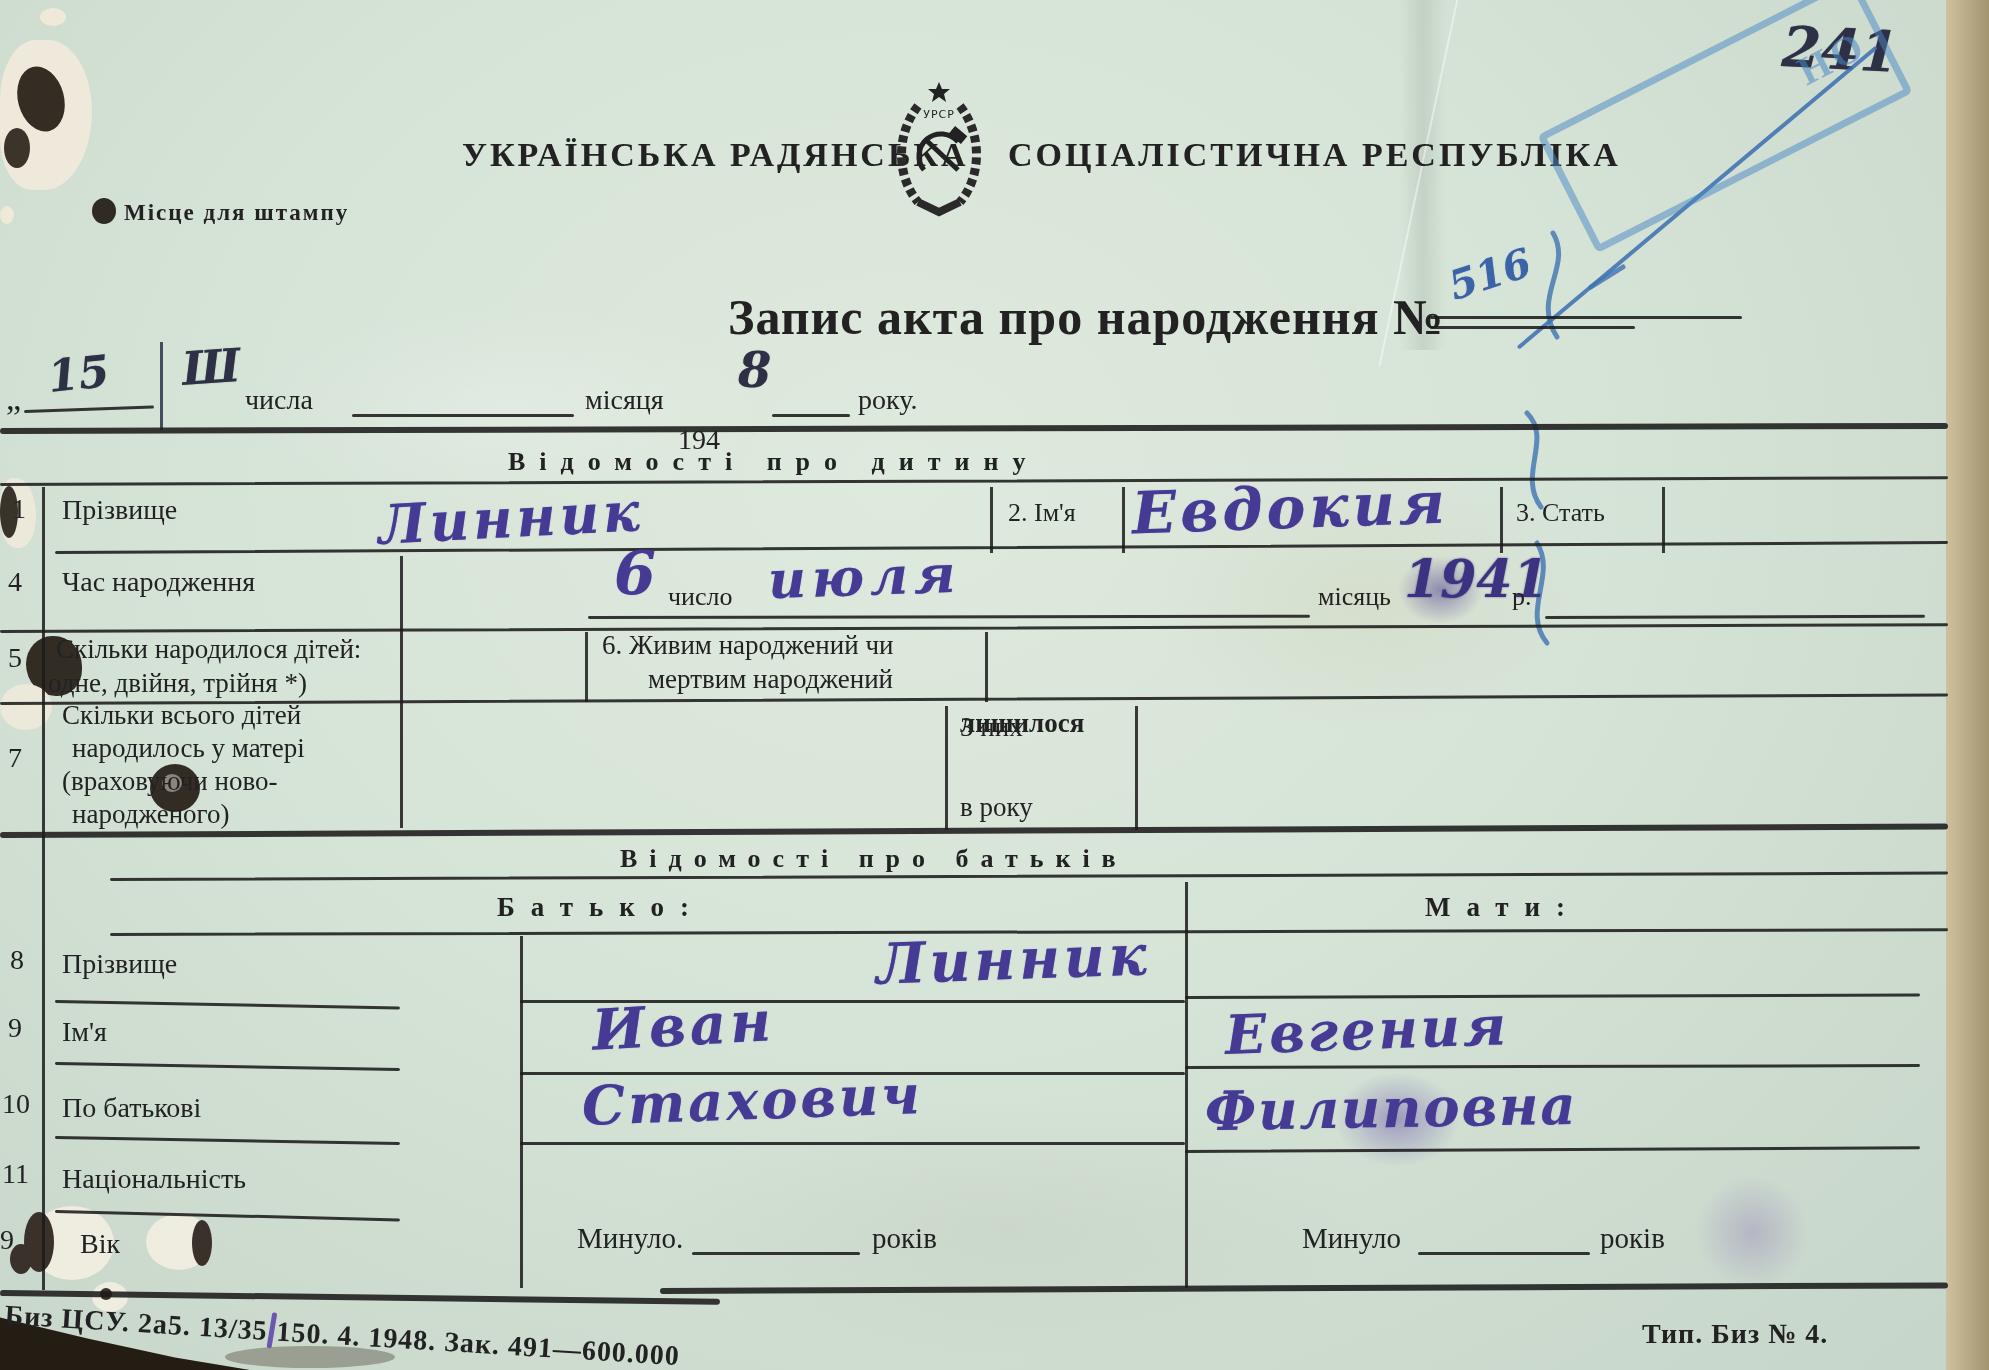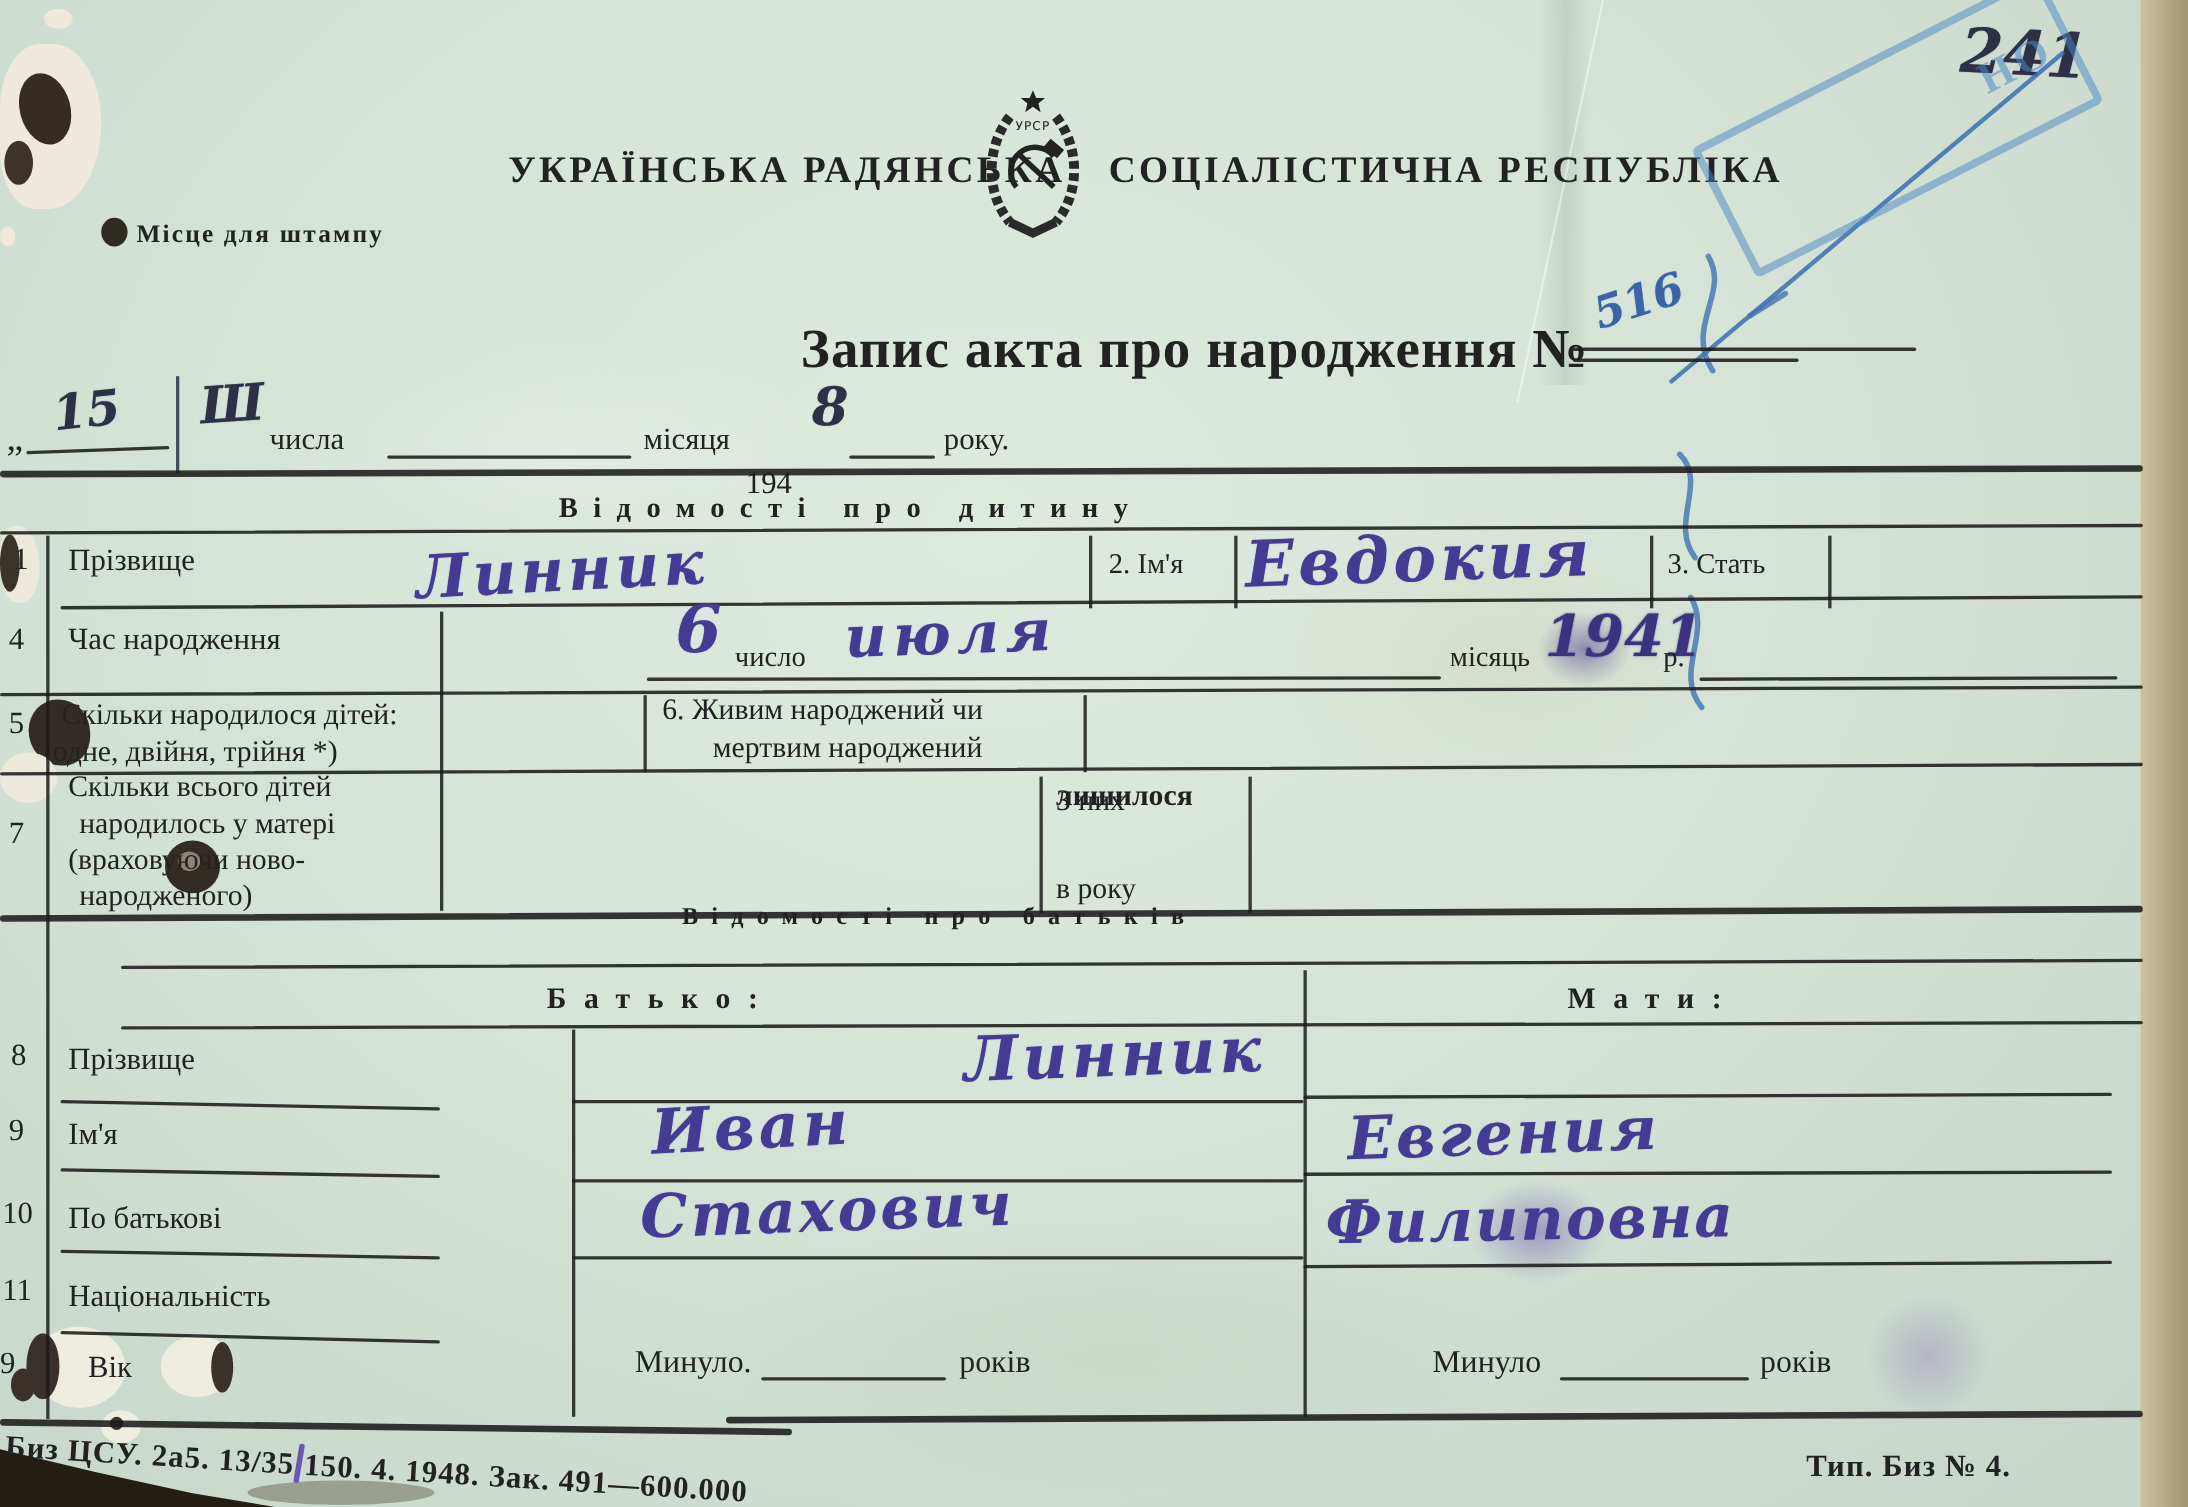--- a/index.html
+++ b/index.html
@@ -163,21 +163,21 @@
   <div class="abs printed nowrap" style="left:72px;top:733px;font-size:27px;">народилось у матері</div>
   <div class="abs printed nowrap" style="left:62px;top:766px;font-size:27px;">(враховуючи  ново-</div>
   <div class="abs printed nowrap" style="left:72px;top:799px;font-size:27px;">народженого)</div>
   <div class="vline" style="left:945px;top:706px;height:124px;"></div>
   <div class="abs printed nowrap" style="left:960px;top:712px;font-size:27px;">З них</div>
   <div class="abs printed nowrap" style="left:960px;top:708px;font-size:27px;font-weight:bold;">лишилося</div>
   <div class="abs printed nowrap" style="left:960px;top:792px;font-size:27px;">в року</div>
   <div class="vline" style="left:1135px;top:706px;height:124px;"></div>
   <div class="hline thick" style="left:0;top:832px;width:1948px;transform:rotate(-0.25deg);"></div>
 
-  <div class="abs printed b spaced12 nowrap" style="left:620px;top:820px;font-size:22px;">Відомості про батьків</div>
+  <div class="abs printed b spaced12 nowrap" style="left:620px;top:844px;font-size:26px;">Відомості про батьків</div>
   <div class="hline" style="left:110px;top:878px;width:1838px;transform:rotate(-0.2deg);"></div>
   <div class="abs printed b spaced16 nowrap" style="left:497px;top:892px;font-size:27px;">Батько:</div>
   <div class="abs printed b spaced16 nowrap" style="left:1425px;top:892px;font-size:27px;">Мати:</div>
   <div class="hline" style="left:110px;top:933px;width:1838px;transform:rotate(-0.15deg);"></div>
   <div class="vline" style="left:1185px;top:882px;height:406px;"></div>
   <div class="vline" style="left:520px;top:936px;height:352px;"></div>
 
   <div class="abs printed nowrap" style="left:10px;top:944px;font-size:28px;">8</div>
   <div class="abs printed nowrap" style="left:62px;top:948px;font-size:28px;">Прізвище</div>
   <div class="abs hw" style="left:876px;top:926px;font-size:56px;letter-spacing:4px;transform:rotate(-2deg);">Линник</div>

